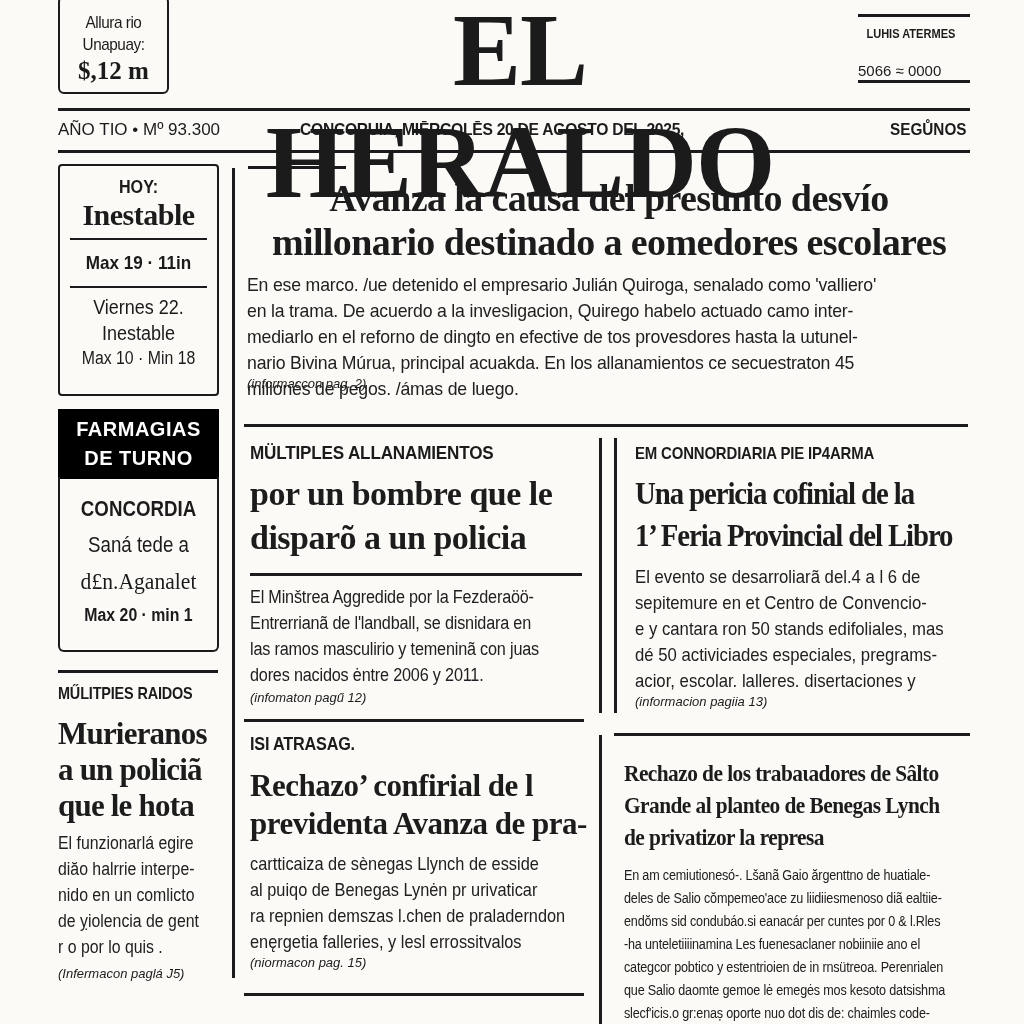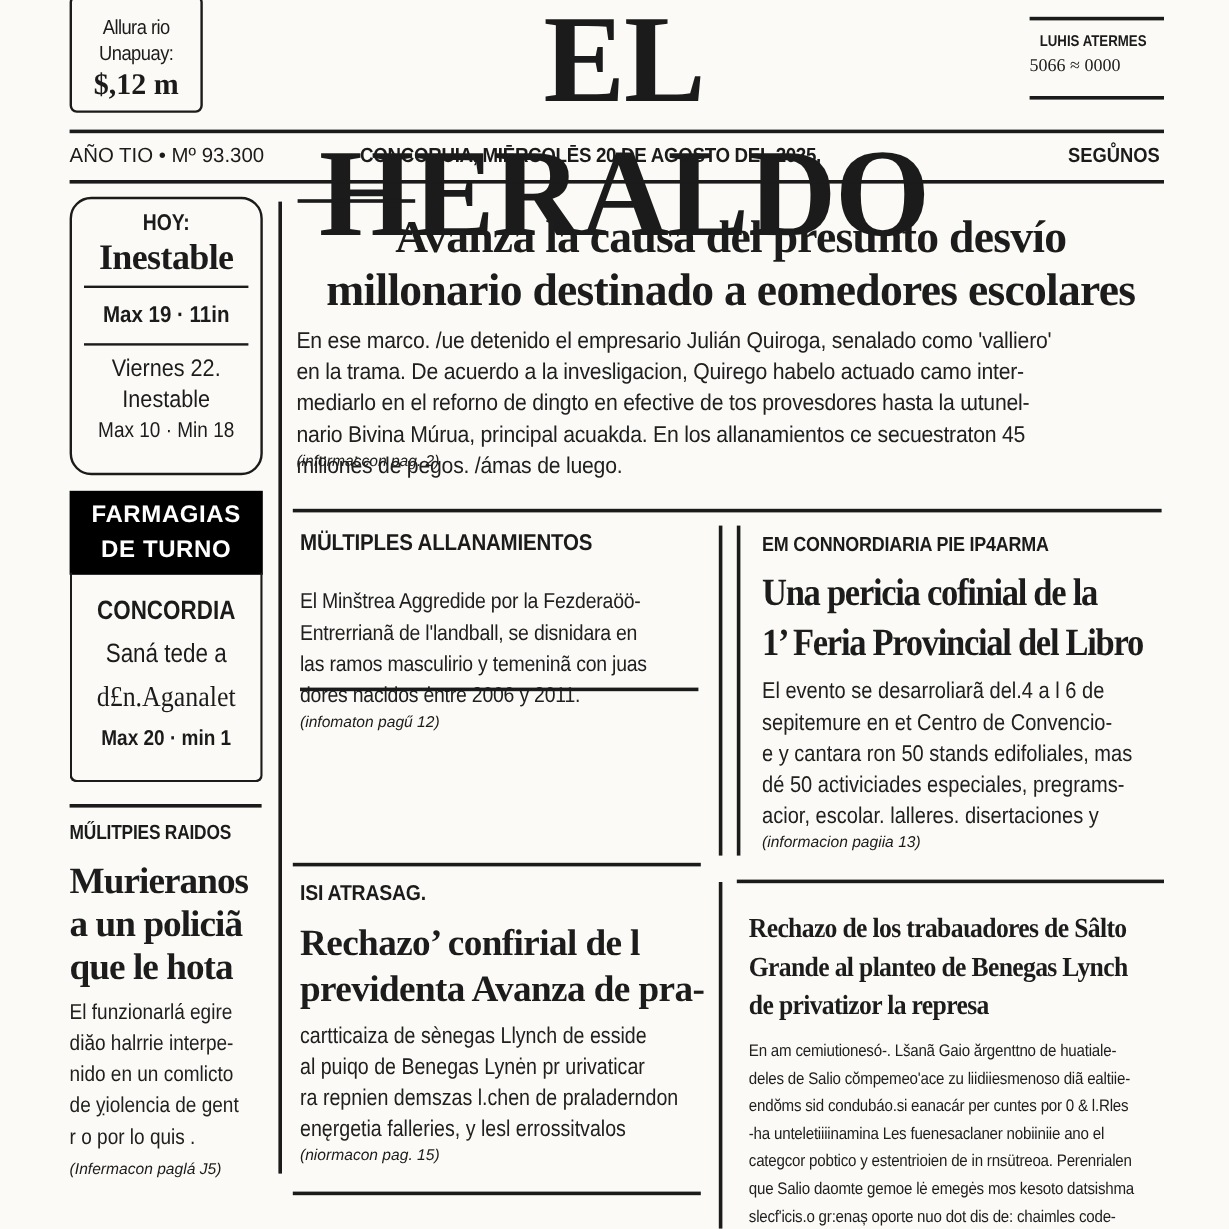--- a/index.html
+++ b/index.html
@@ -22,31 +22,31 @@
     .ear-left .l1, .ear-left .l2 { font-size: 17px; line-height: 22px; letter-spacing: -0.5px; transform: scaleX(0.9); }
     .ear-left .l3 { font-family: "Liberation Serif", serif; font-size: 25px; font-weight: bold; line-height: 30px; }
     .masthead-title {
       left: 190px; top: -6px; width: 660px; text-align: center;
       font-family: "Liberation Serif", serif; font-weight: bold;
       font-size: 104px; line-height: 112px; letter-spacing: -1px;
       transform: scaleX(0.98);
     }
     .ear-right { left: 858px; top: 14px; width: 112px; text-align: left; }
     .ear-right .t1 { font-size: 13px; font-weight: bold; margin-top: 12px; transform: scaleX(0.85); }
-    .ear-right .t2 { font-size: 15px; margin-top: 6px; font-family: Liberation Serif, serif; }
+    .ear-right .t2 { font-size: 15px; margin-top: 21px; }
 
     .dateline { top: 120px; font-size: 17px; }
     .dl-left { left: 58px; }
     .dl-center { left: 300px; font-weight: bold; letter-spacing: -0.3px; transform: scaleX(0.92); transform-origin: left; }
     .dl-right { left: 890px; font-weight: bold; transform: scaleX(0.9); transform-origin: left; }
 
     
     .weather {
       left: 58px; top: 164px; width: 161px; height: 232px;
-      border: 2.5px solid #1b1b1b; border-radius: 18px; text-align: center;
+      border: 2.5px solid #1b1b1b; border-radius: 4px; text-align: center;
     }
     .weather .hoy { font-size: 19px; font-weight: bold; margin-top: 10px; transform: scaleX(0.85); }
     .weather .cond1 { font-family: "Liberation Serif", serif; font-weight: bold; font-size: 30px; line-height: 34px; letter-spacing: -0.5px; }
     .weather .sep { height: 2px; background: #1b1b1b; margin: 6px 10px; }
     .weather .range1 { font-size: 19px; font-weight: bold; line-height: 34px; transform: scaleX(0.9); }
     .weather .day2 { font-size: 20px; line-height: 26px; transform: scaleX(0.9); }
     .weather .range2 { font-size: 18px; line-height: 24px; transform: scaleX(0.88); }
 
     .pharm-head {
       left: 58px; top: 409px; width: 161px; height: 70px;
@@ -186,20 +186,24 @@
     <div>mediarlo en el reforno de dingto en efective de tos provesdores hasta la ɯtunel-</div>
     <div>nario Bivina Múrua, principal acuakda. En los allanamientos ce secuestraton 45</div>
     <div>milionės de pegos. /ámas de luego.</div>
   </div>
   <div class="ref" style="margin-top:-26px;">(informaccon pag. 2)</div>
 </div>
 <div class="rule" style="left:244px;top:424px;width:724px;height:3px;"></div>
 
 <div class="abs s2">
   <div class="kicker">MÜLTIPLES ALLANAMIENTOS</div>
+  <div class="hl">
+    <div>por un bombre que le</div>
+    <div>disparõ a un policia</div>
+  </div>
   <div class="body-text">
     <div>El Minštrea Aggredide por la Fezderaöö-</div>
     <div>Entrerrianã de l'landball, se disnidara en</div>
     <div>las ramos masculirio y temeninã con juas</div>
     <div>dores nacidos ėntre 2006 y 2011.</div>
   </div>
   <div class="ref">(infomaton pagű 12)</div>
 </div>
 <div class="rule" style="left:250px;top:573px;width:332px;height:3px;"></div>
 <div class="rule" style="left:244px;top:719px;width:340px;height:3px;"></div>

